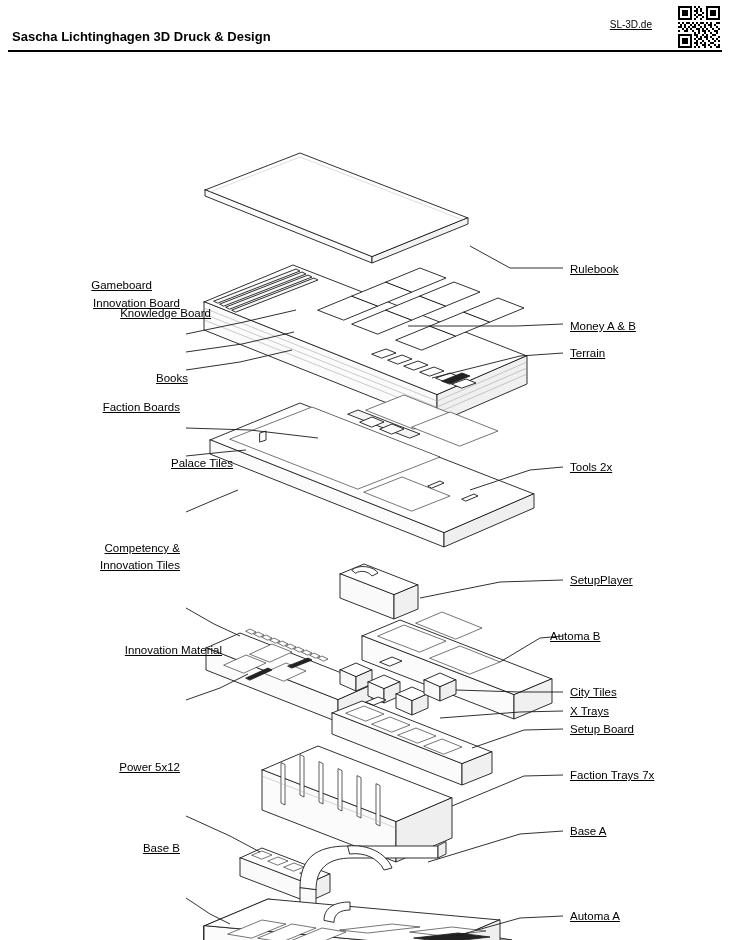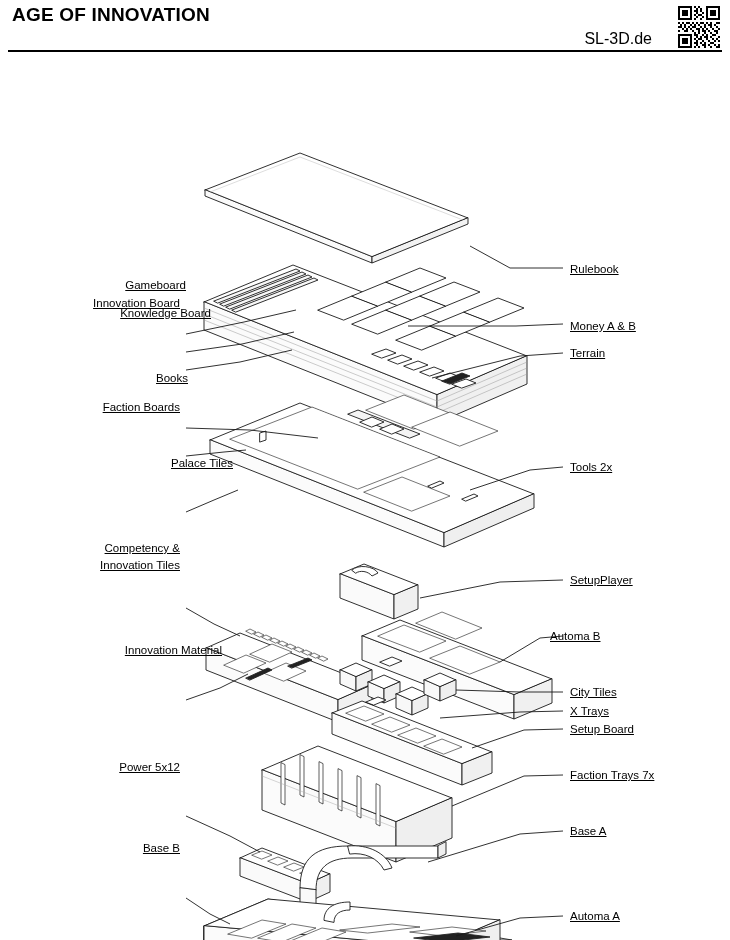--- a/index.html
+++ b/index.html
@@ -39,22 +39,23 @@
   #header-subtitle {
     position: absolute;
     left: 12px;
     top: 29px;
     font-size: 13px;
     font-weight: bold;
   }
   #header-site {
     position: absolute;
     right: 78px;
-    top: 30px;
-    font-size: 16px;
+    top: 19px;
+    font-size: 10px;
+    text-decoration: underline;
   }
   #qr {
     position: absolute;
     right: 10px;
     top: 6px;
     width: 42px;
     height: 42px;
   }
   #header-rule {
     position: absolute;
@@ -88,21 +89,21 @@
   }
   .label.right { text-align: left; }
   .label.left  { text-align: right; }
 </style>
 </head>
 <body>
 
 <div id="page">
 
   <div id="header">
-    <div id="header-title">AGE OF INNOVATION</div>
+    <div id="header-subtitle">Sascha Lichtinghagen 3D Druck &amp; Design</div>
     <div id="header-site">SL-3D.de</div>
 
     <svg id="qr" viewBox="0 0 21 21" shape-rendering="crispEdges">
       <rect x="0" y="0" width="21" height="21" fill="#fff"></rect>
       <g fill="#000">
         <rect x="0" y="0" width="7" height="1"></rect>
           <rect x="0" y="6" width="7" height="1"></rect>
         <rect x="0" y="0" width="1" height="7"></rect>
           <rect x="6" y="0" width="1" height="7"></rect>
         <rect x="2" y="2" width="3" height="3"></rect>
@@ -439,21 +440,21 @@
     <div class="label right" style="left:570px; top:402px;">Tools 2x</div>
     <div class="label right" style="left:570px; top:515px;">SetupPlayer</div>
     <div class="label right" style="left:550px; top:571px;text-align:center;">Automa B</div>
     <div class="label right" style="left:570px; top:627px;">City Tiles</div>
     <div class="label right" style="left:570px; top:646px;">X Trays</div>
     <div class="label right" style="left:570px; top:664px;">Setup Board</div>
     <div class="label right" style="left:570px; top:710px;">Faction Trays 7x</div>
     <div class="label right" style="left:570px; top:766px;">Base A</div>
     <div class="label right" style="left:570px; top:851px;">Automa A</div>
 
-    <div class="label left" style="left:0; width:186px; top:220px;">Gameboard</div>
+    <div class="label left" style="left:0; width:152px; top:220px;">Gameboard</div>
     <div class="label left" style="left:0; width:180px; top:238px;">Innovation Board</div>
     <div class="label left" style="left:0; width:211px; top:248px;">Knowledge Board</div>
     <div class="label left" style="left:0; width:180px; top:313px;padding-left:8px;">Books</div>
     <div class="label left" style="left:0; width:180px; top:342px;">Faction Boards</div>
     <div class="label left" style="left:15px; width:180px; top:398px;margin-left:38px;">Palace Tiles</div>
     <div class="label left" style="left:0; width:180px; top:483px;">Competency &amp;</div>
     <div class="label left" style="left:0; width:180px; top:500px;">Innovation Tiles</div>
     <div class="label left" style="left:0; width:180px; top:585px;padding-left:42px;">Innovation Material</div>
     <div class="label left" style="left:0; width:180px; top:702px;">Power 5x12</div>
     <div class="label left" style="left:0; width:180px; top:783px;">Base B</div>

